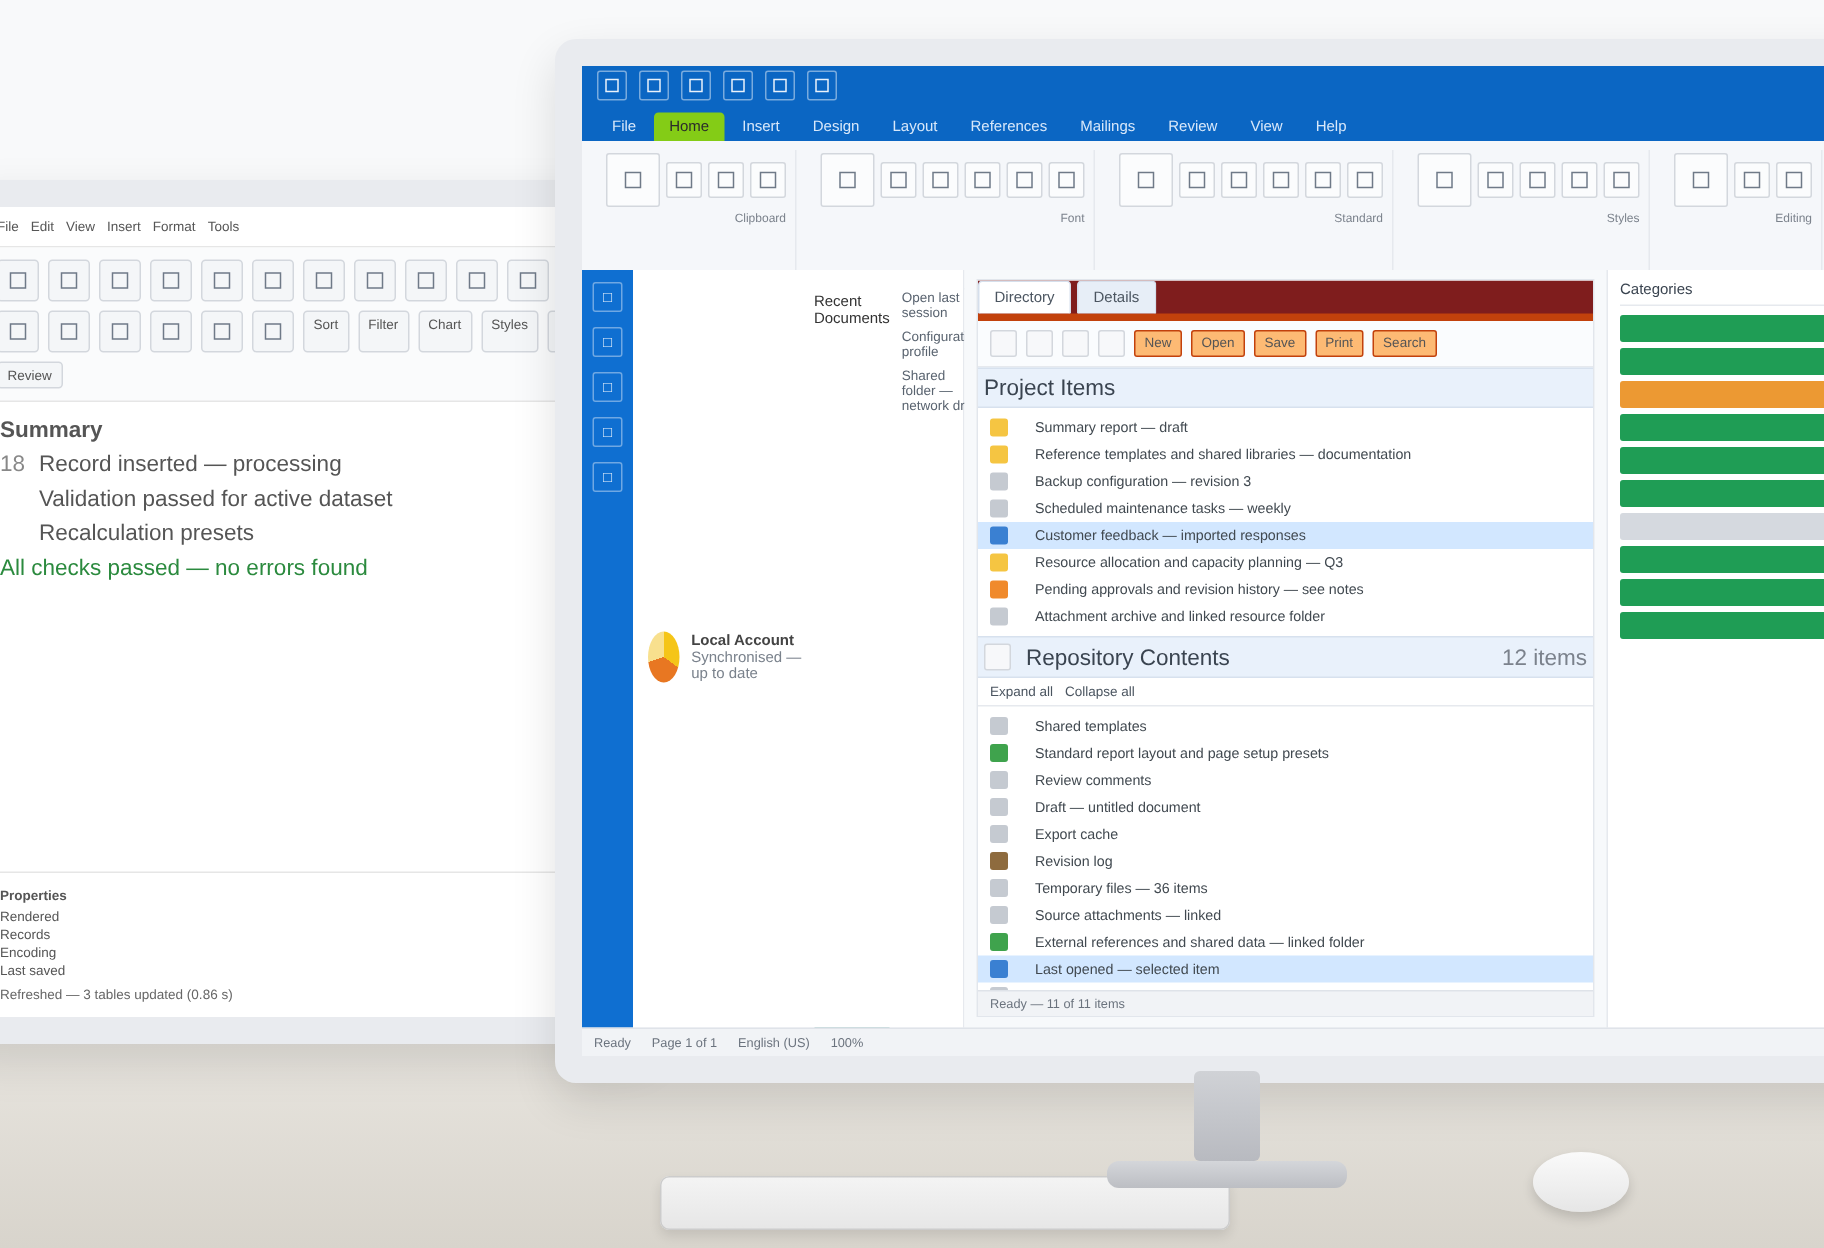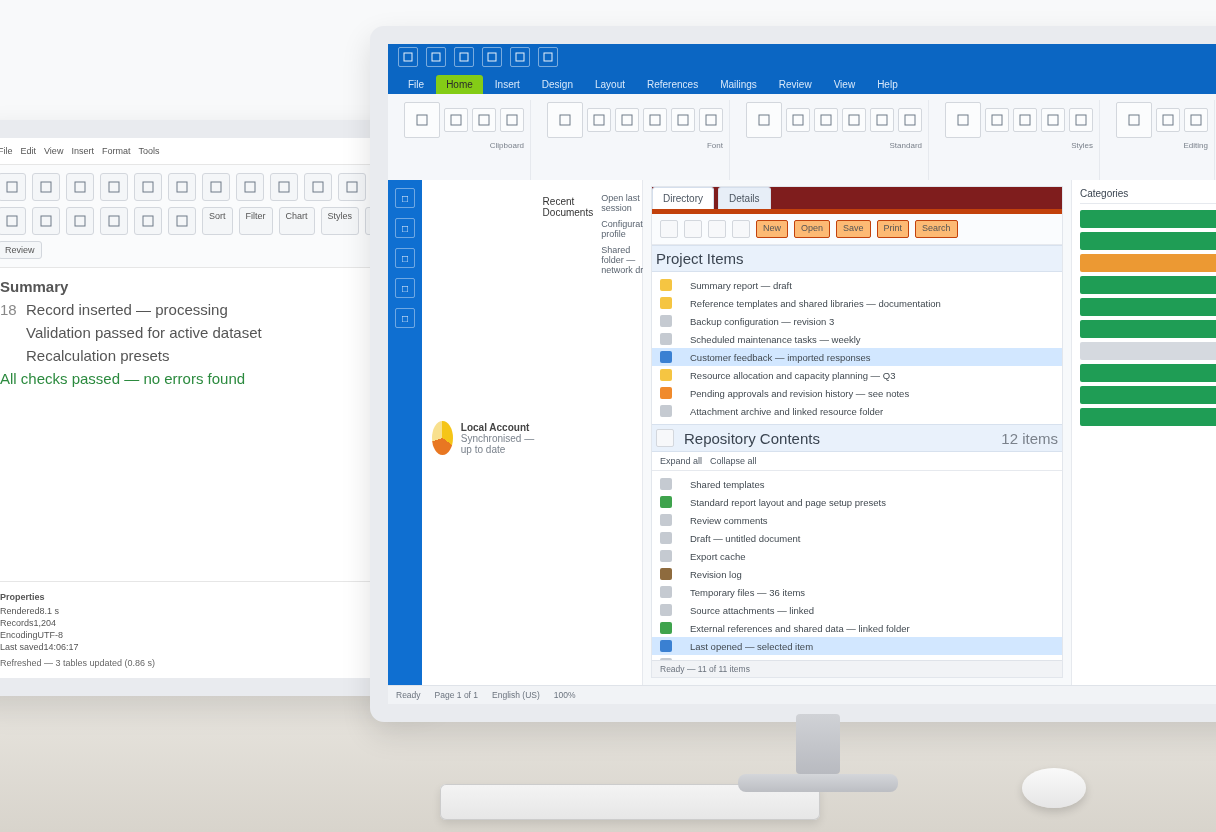--- a/index.html
+++ b/index.html
@@ -15,21 +15,21 @@
   .screen{position:absolute;inset:0;overflow:hidden;background:#fff}
   
   .lm-top{display:flex;gap:8px;padding:8px 10px;border-bottom:1px solid #e6e6e6;font-size:9px;color:#555}
   .lm-ribbon{display:flex;flex-wrap:wrap;gap:6px;padding:8px 10px;border-bottom:1px solid #e6e6e6;background:#fafbfc}
   .ico{width:26px;height:26px;border:1px solid #d3d7dd;border-radius:3px;background:#f4f6f8;display:flex;align-items:center;justify-content:center;color:#4a72b8}
   .chip{border:1px solid #d3d7dd;border-radius:3px;padding:3px 6px;background:#f4f6f8;font-size:9px;color:#555}
   .lm-body{padding:10px 12px}
   .lm-row{display:flex;gap:10px;margin-bottom:6px;font-size:15px;color:#555}
   .green{color:#2b8a3e}
   .lm-bottom{position:absolute;left:0;right:0;bottom:0;padding:10px 12px;border-top:1px solid #e6e6e6;font-size:9px;color:#555}
-  .kv{display:flex;margin:2px 0}
+  .kv{display:flex;justify-content:space-between;margin:2px 0}
   
   .titlebar{height:26px;background:#0b66c3;display:flex;align-items:center;padding:0 10px;gap:8px}
   .qat{width:18px;height:18px;border:1px solid rgba(255,255,255,.45);border-radius:2px;display:flex;align-items:center;justify-content:center;color:#eaf2fb}
   .tabs{height:24px;background:#0b66c3;display:flex;align-items:flex-end;gap:2px;padding:0 10px}
   .tab{padding:4px 10px;font-size:10px;color:#d8e8fa;border-top-left-radius:3px;border-top-right-radius:3px;cursor:pointer}
   .tab.on{background:#84cc16;color:#2b2b2b}
   .ribbon{height:86px;background:#f5f7fa;border-bottom:1px solid #d9dde3;display:flex;gap:10px;padding:6px 10px;overflow:hidden}
   .grp{display:flex;flex-direction:column;gap:3px;padding:2px 6px;border-right:1px solid #e6e9ee}
   .grp .row{display:flex;gap:4px;align-items:center}
   .grp .lbl{font-size:8px;color:#7b828c;text-align:right}

